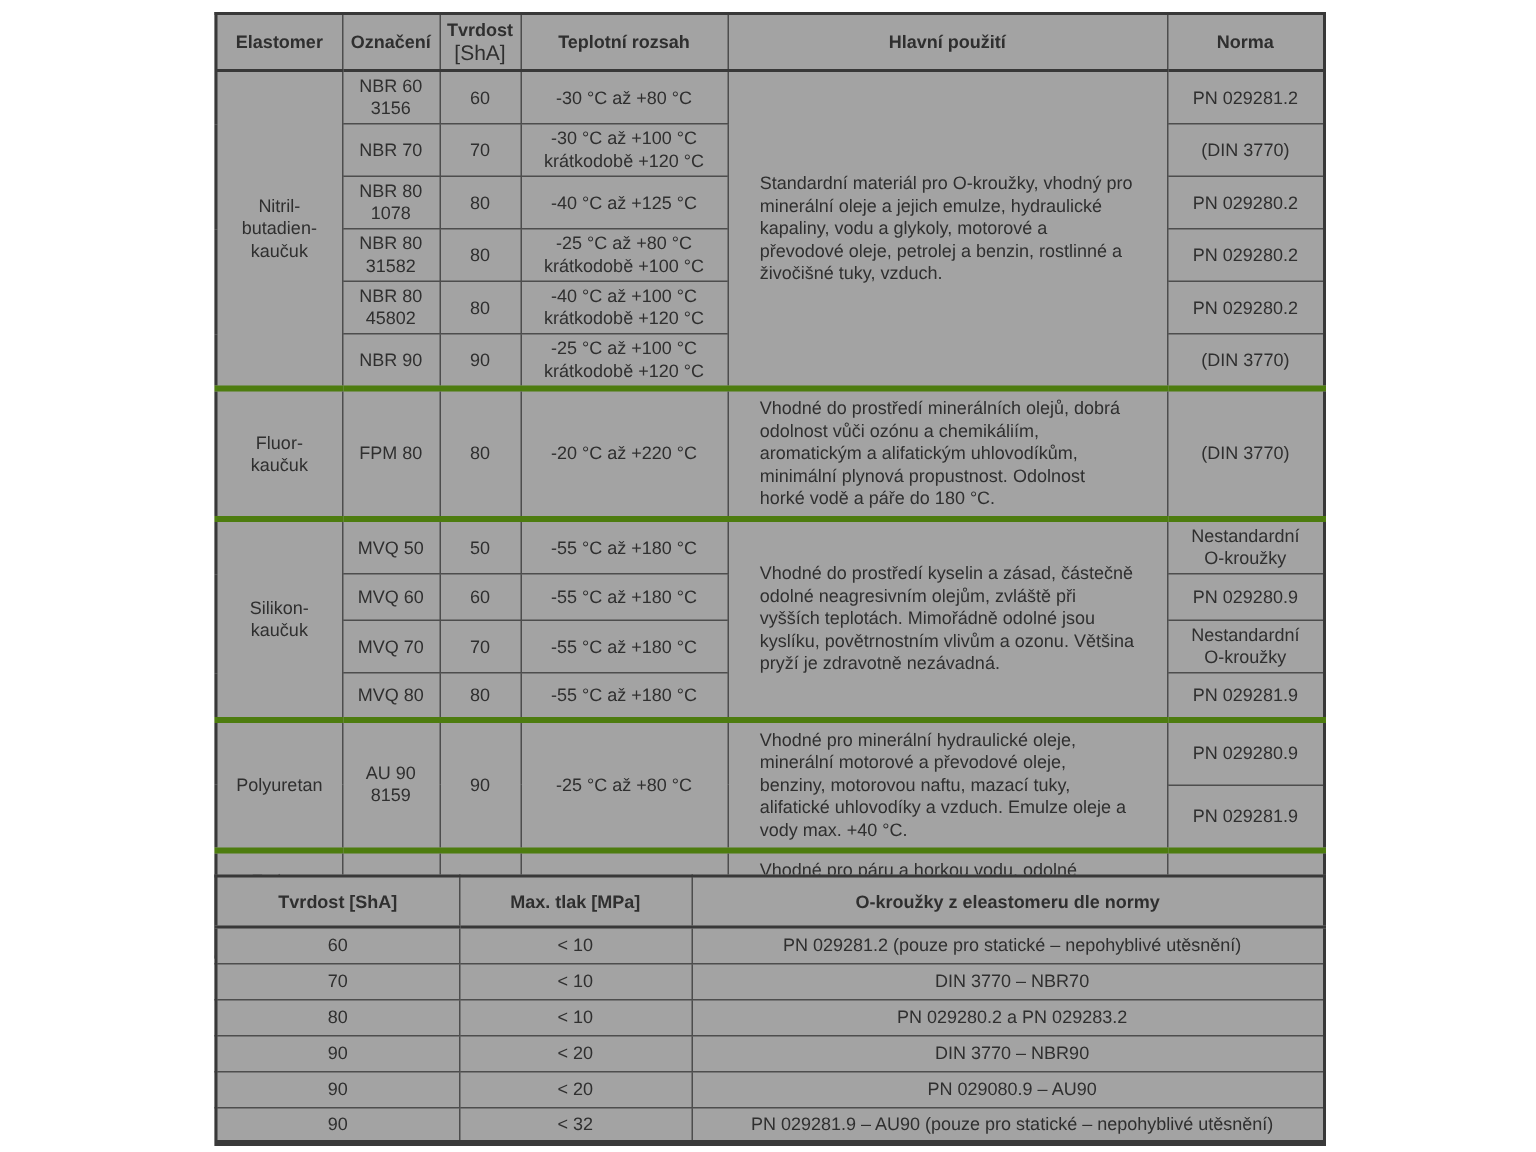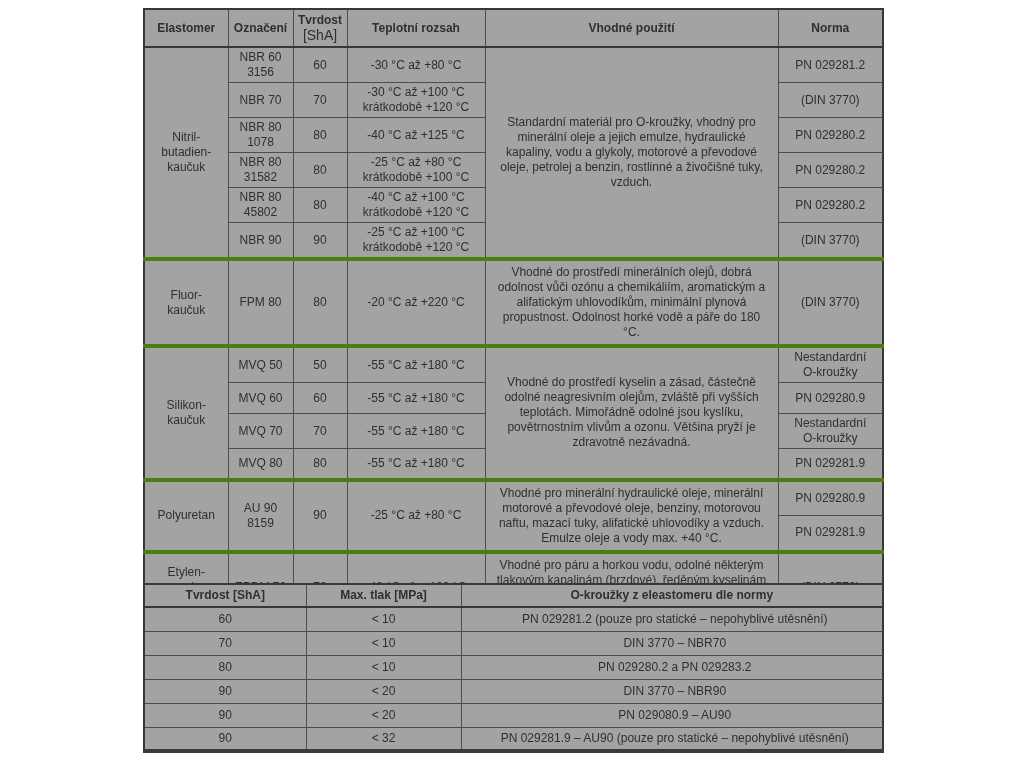--- a/index.html
+++ b/index.html
@@ -15,21 +15,21 @@
     border:1px solid #4d4d4d;
     font-size:12px;line-height:15px;
     vertical-align:middle;text-align:center;
     padding:2px 3px;overflow:hidden;
   }
   th{font-weight:bold;padding:3px 2px;}
   .main-table thead th{border-bottom:2px solid #383838;}
   .pressure-table thead th{border-bottom:2px solid #383838;}
   tr.sec > td{border-top:4px solid #4d7c0f;}
   .pre{white-space:pre-line;}
-  .use{text-align:center;padding:4px 10px;}
+  .use{text-align:left;padding:4px 21px;}
   .unit{font-weight:normal;font-size:14px;}
   .norml{text-align:center;padding-left:9px;}
 </style>
 </head>
 <body>
 
 <table class="main-table">
   <colgroup>
     <col style="width:84px">
       <col style="width:65px">
@@ -40,21 +40,21 @@
   </colgroup>
   <thead>
     <tr style="height:34px">
       <th>Elastomer</th>
       <th>Označení</th>
       <th>
         <div>Tvrdost</div>
         <div class="unit">[ShA]</div>
       </th>
       <th>Teplotní rozsah</th>
-      <th>Vhodné použití</th>
+      <th>Hlavní použití</th>
       <th>Norma</th>
     </tr>
   </thead>
   <tbody>
 
     <tr style="height:35px">
       <td rowspan="6" class="pre">Nitril-
 butadien-
 kaučuk</td>
       <td class="pre">NBR 60
@@ -168,21 +168,21 @@
   </tbody>
 </table>
 
 <table class="pressure-table">
   <colgroup>
     <col style="width:162px">
       <col style="width:155px">
       <col style="width:422px">
   </colgroup>
   <thead>
-    <tr style="height:23px">
+    <tr style="height:34px">
       <th>Tvrdost [ShA]</th>
       <th>Max. tlak [MPa]</th>
       <th>O-kroužky z eleastomeru dle normy</th>
     </tr>
   </thead>
   <tbody>
     <tr style="height:24px">
       <td>60</td>
       <td>&lt; 10</td>
       <td class="norml">PN 029281.2 (pouze pro statické – nepohyblivé utěsnění)</td>

